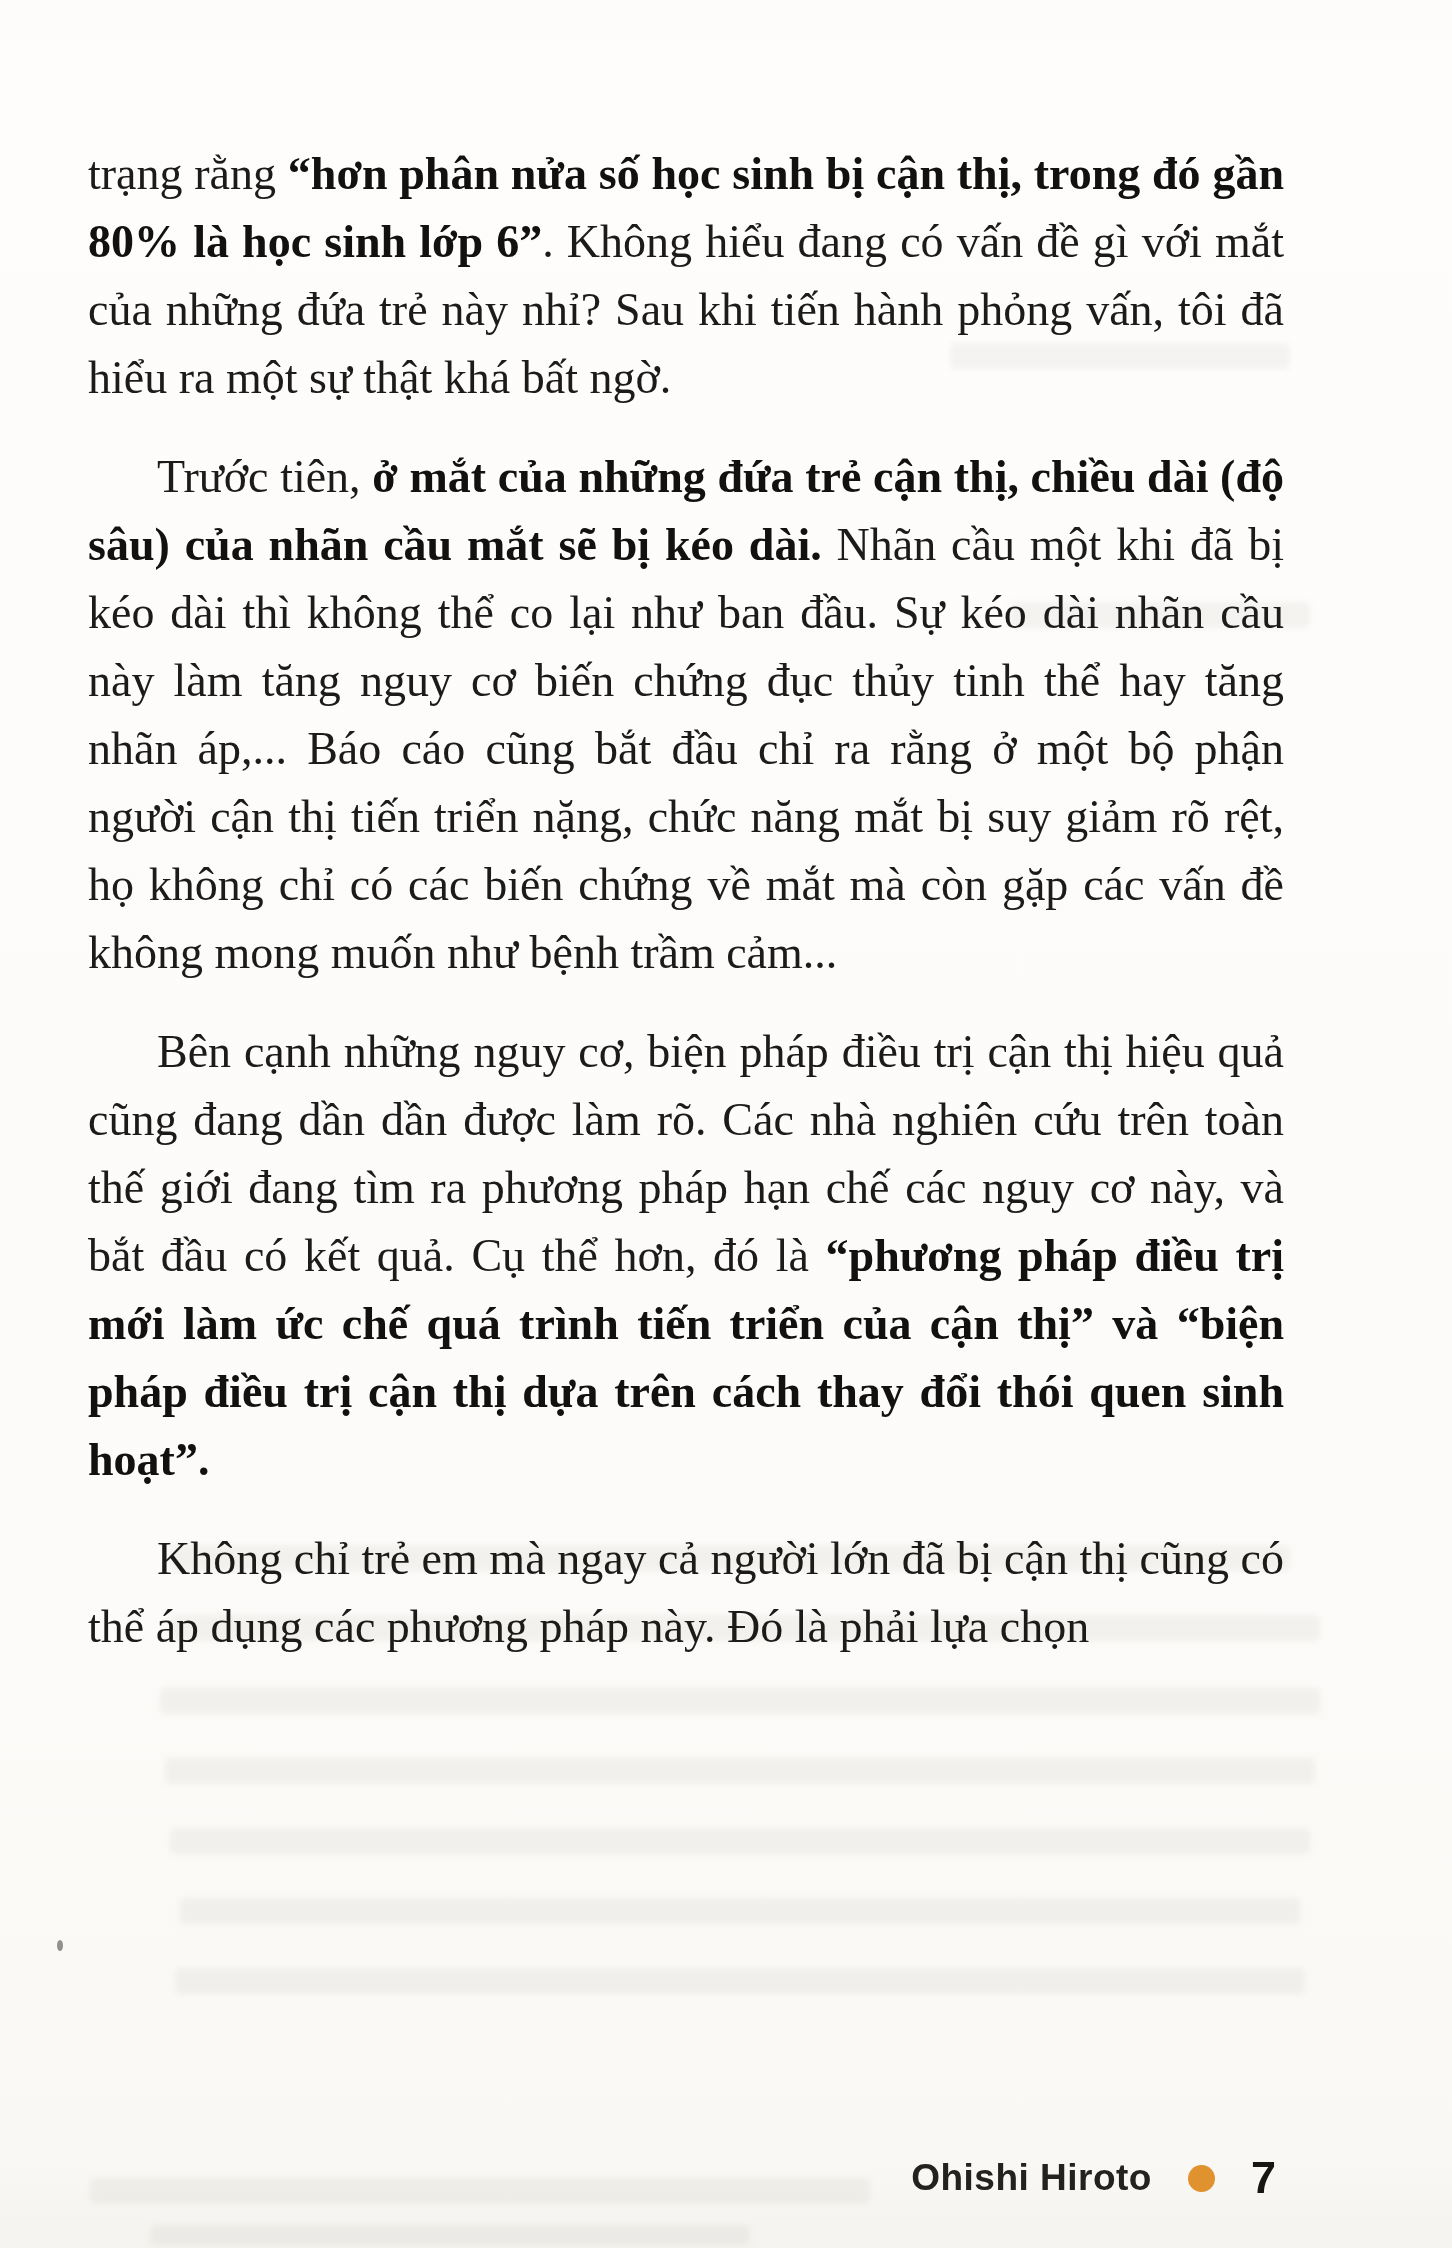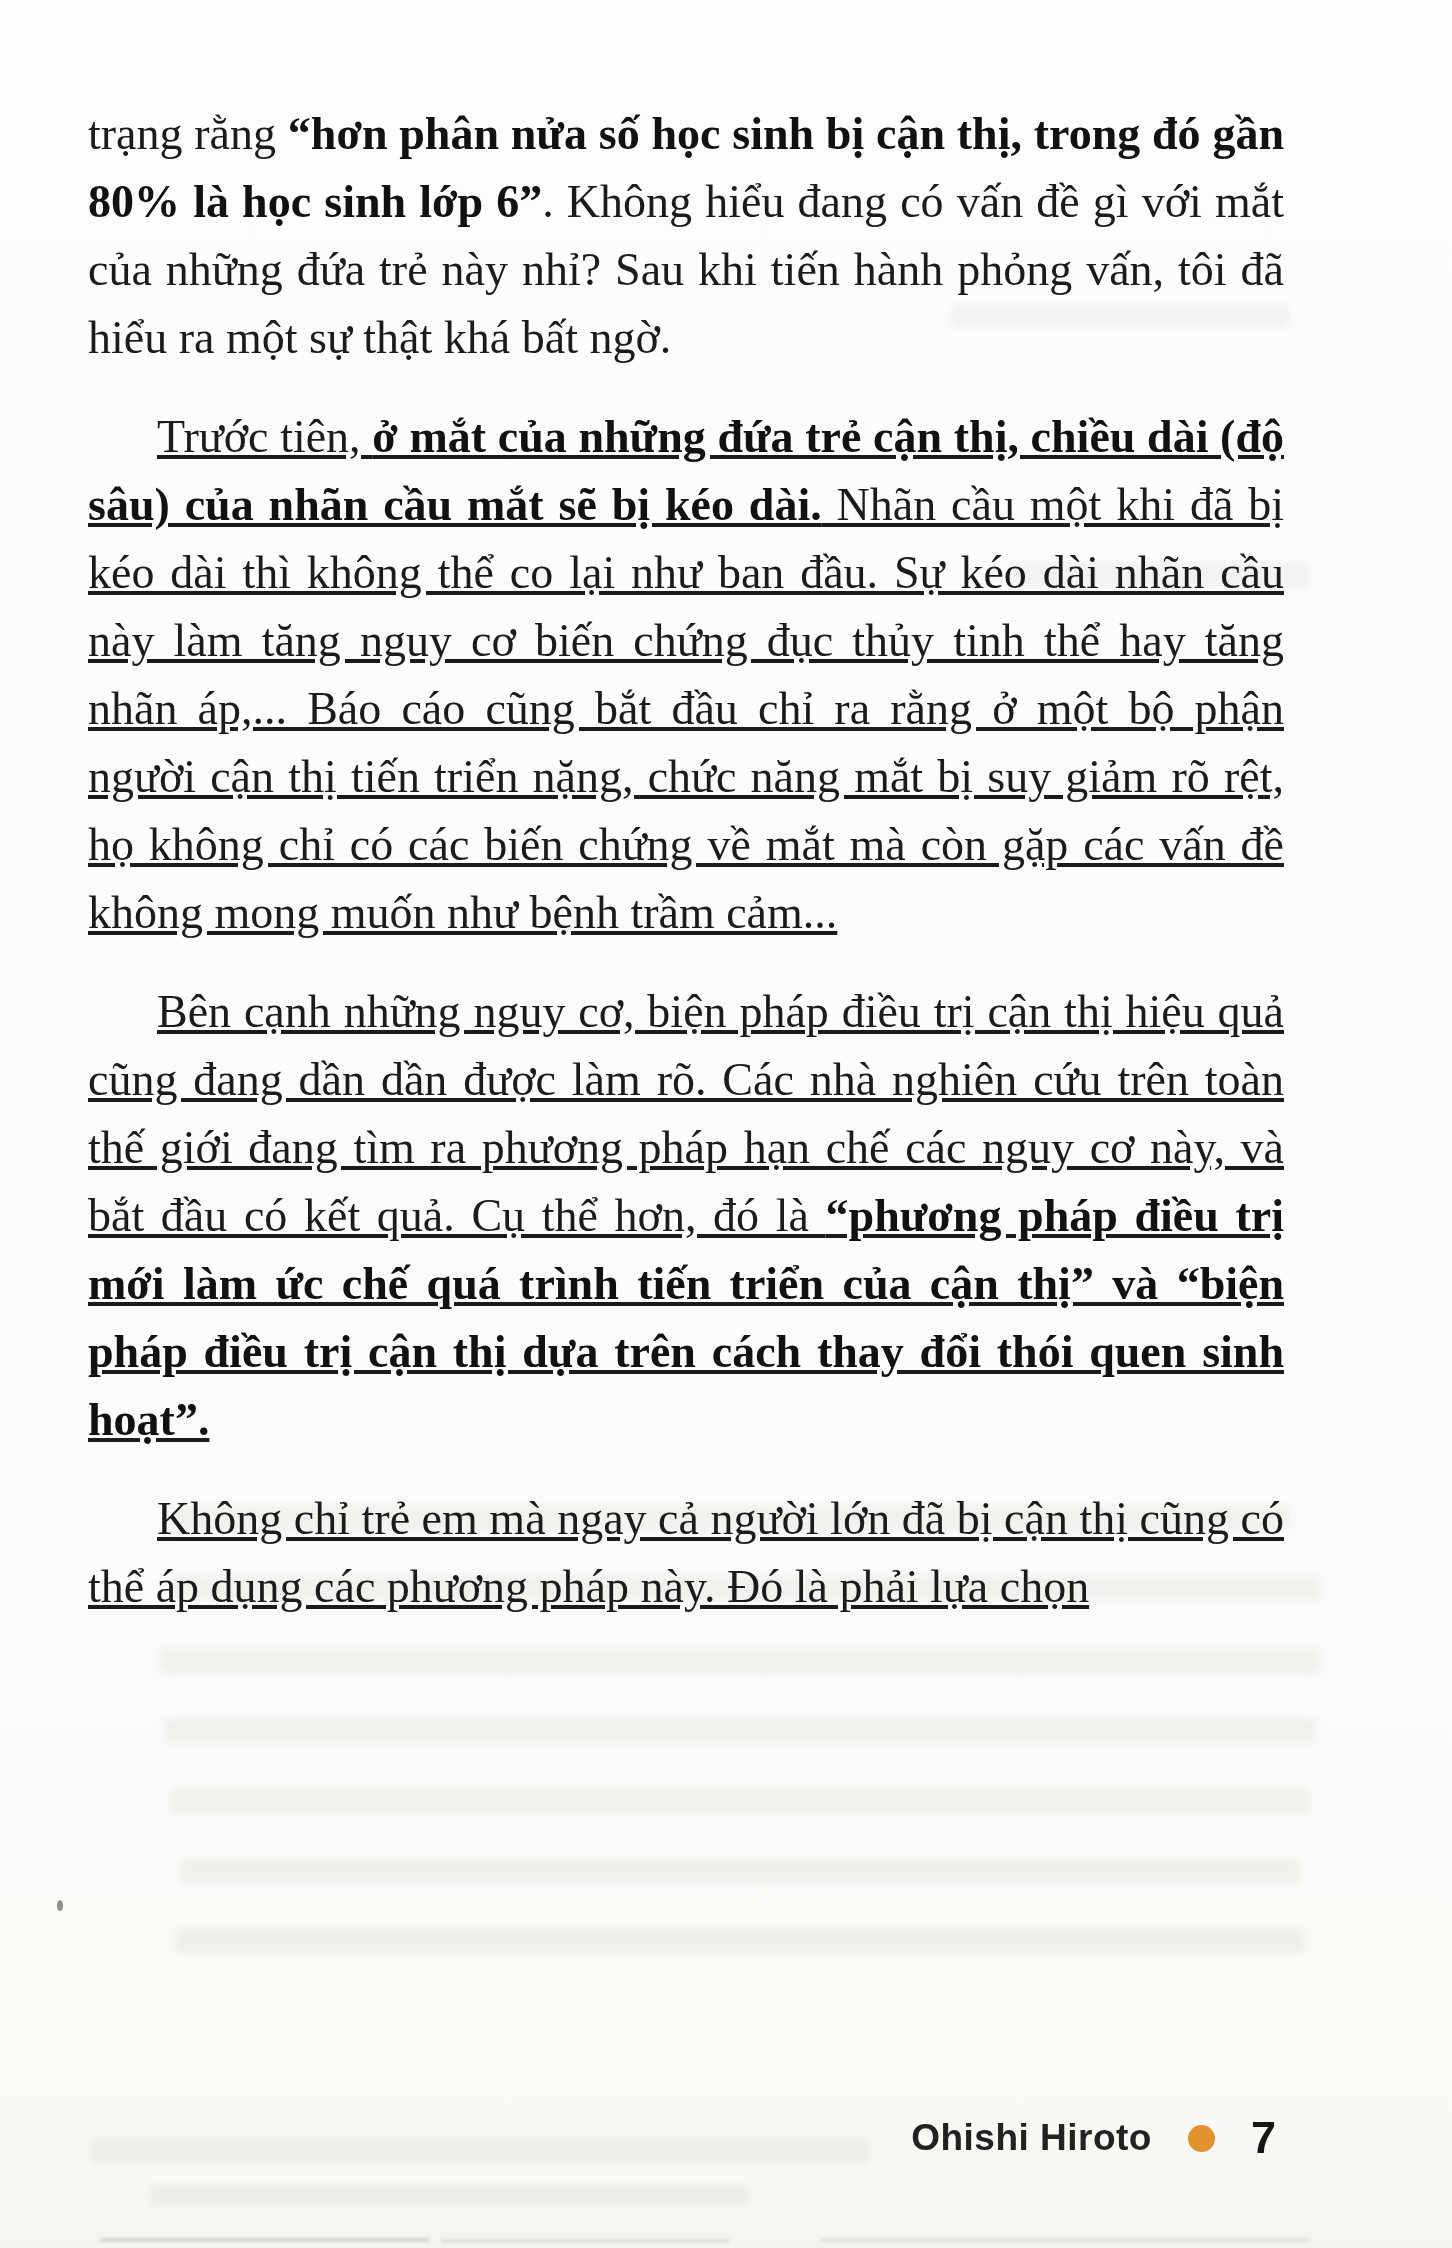--- a/index.html
+++ b/index.html
@@ -4,28 +4,29 @@
 <style>
   html,body{margin:0;padding:0;}
   body{
     width:1452px;height:2248px;position:relative;overflow:hidden;
     background:#fdfcfa;
     font-family:"Liberation Serif","DejaVu Serif",serif;
   }
   .page{
     position:absolute;inset:0;
     background:linear-gradient(180deg,#fefdfc 0%,#fcfbf9 70%,#f9f8f5 96%,#f4f3ef 100%);
+    margin-top:40px;
   }
   .content{
     position:absolute;left:88px;top:100px;width:1196px;
     font-size:46px;line-height:68px;color:#1c1b1a;
     text-align:justify;text-justify:inter-word;
   }
   p.para{margin:0 0 31px 0;}
-  p.para.indent{text-indent:69px;text-decoration:underline;}
+  p.para.indent{text-indent:69px;}
   .b{font-weight:bold;color:#121110;}
   .footer{
     position:absolute;right:176px;top:2112px;height:52px;
     display:flex;align-items:center;gap:36px;
     font-family:"Liberation Sans","DejaVu Sans",sans-serif;
   }
   .author{font-size:37px;font-weight:700;color:#232220;letter-spacing:.5px;}
   .dot{width:27px;height:27px;border-radius:50%;background:#e0922f;}
   .pagenum{font-size:45px;font-weight:700;color:#171615;}
   

